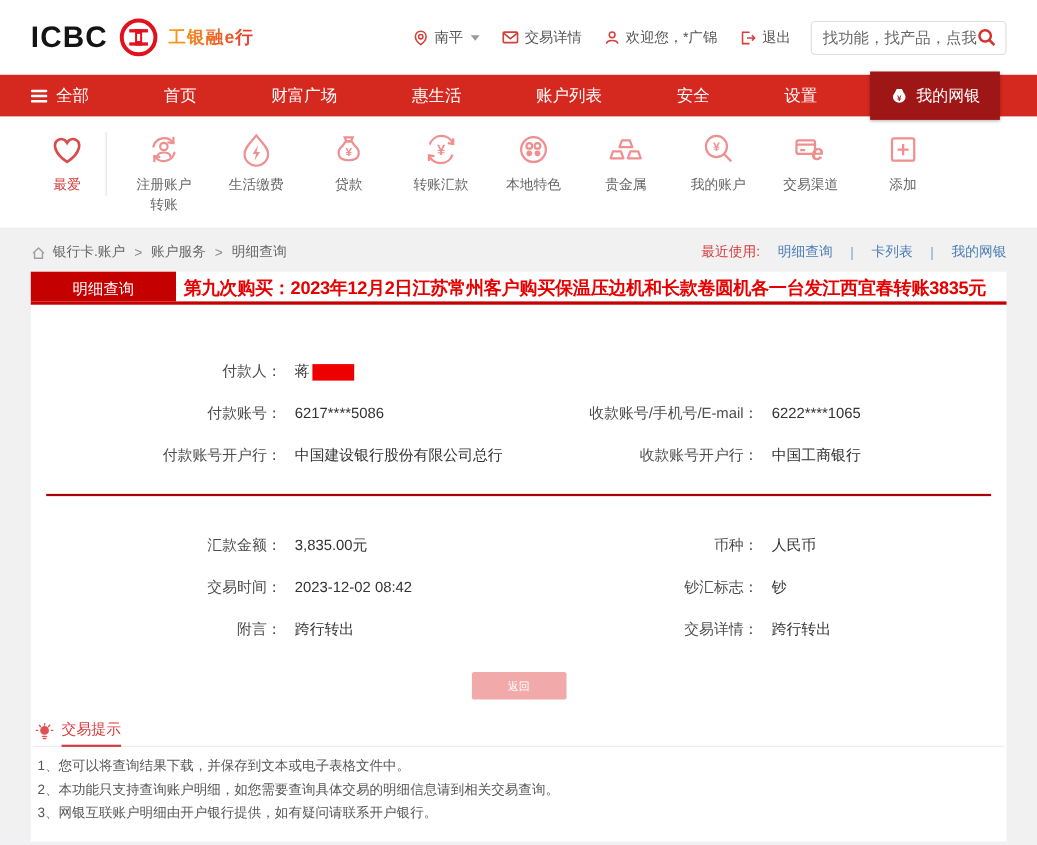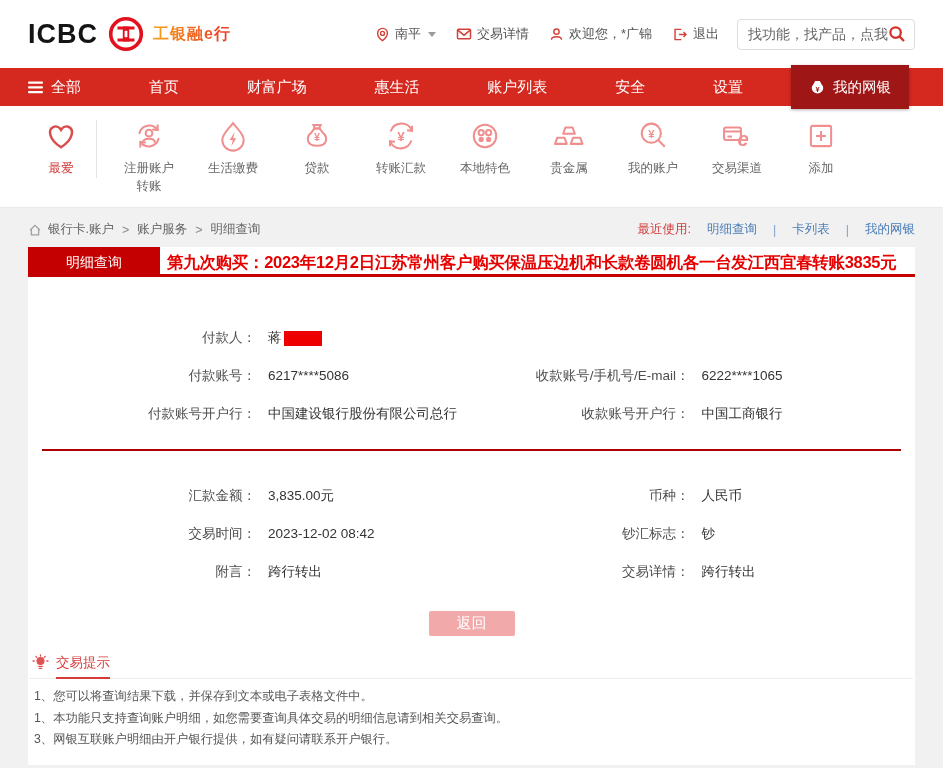--- a/index.html
+++ b/index.html
@@ -57,24 +57,24 @@
   .d-row { display:flex; margin-bottom:20px; font-size:13.5px; line-height:18px; }
   .half { flex:1; display:flex; }
   .lbl { width:228px; text-align:right; color:#4d4d4d; flex-shrink:0; }
   .half.right .lbl { width:218px; }
   .val { margin-left:12px; color:#333; display:flex; align-items:center; }
   .redaction { display:inline-block; width:38px; height:15px; background:#ee0000; margin-left:2px; }
 
   .red-divider { border:none; border-top:2px solid #ad0000; margin:26px 14px 36px; }
 
   .btn-row { text-align:center; margin:30px 0 16px; }
-  .back-btn { background:#f2a9a9; color:#fff; border:none; width:86px; height:25px; font-size:15px; border-radius:2px; cursor:pointer; font-family:inherit; }
+  .back-btn { background:#f2a9a9; color:#fff; border:none; width:86px; height:25px; font-size:10px; border-radius:2px; cursor:pointer; font-family:inherit; }
 
   .tips { padding:0 2px 10px; }
-  .tips-head { display:flex; gap:7px; padding:2px 2px 0; border-bottom:1px solid #ececec; }
+  .tips-head { display:flex; align-items:flex-end; gap:7px; padding:2px 2px 0; border-bottom:1px solid #ececec; }
   .tips-title { color:#d43b3b; font-size:13.5px; padding-bottom:5px; border-bottom:2px solid #d43b3b; margin-bottom:-1px; }
   .bulb-wrap { padding-bottom:4px; display:flex; }
   .tips-list { padding:7px 4px 4px; font-size:12.3px; color:#555; line-height:1.75; }
 
   svg { display:block; }
 </style>
 </head>
 <body>
 
 <div class="page">
@@ -428,21 +428,21 @@
                   <path d="M13.2 2.4 L12.2 3.4"></path>
                 <path d="M6.7 12.4 H10.3"></path>
                   <path d="M7.3 14.4 H9.7"></path>
               </g>
             </svg>
           </span>
           <span class="tips-title">交易提示</span>
         </div>
         <div class="tips-list">
           <div>1、您可以将查询结果下载，并保存到文本或电子表格文件中。</div>
-          <div>1、本功能只支持查询账户明细，如您需要查询具体交易的明细信息请到相关交易查询。</div>
+          <div>2、本功能只支持查询账户明细，如您需要查询具体交易的明细信息请到相关交易查询。</div>
           <div>3、网银互联账户明细由开户银行提供，如有疑问请联系开户银行。</div>
         </div>
       </div>
 
     </div>
   </div>
 
 </div>
 
 </body></html>

